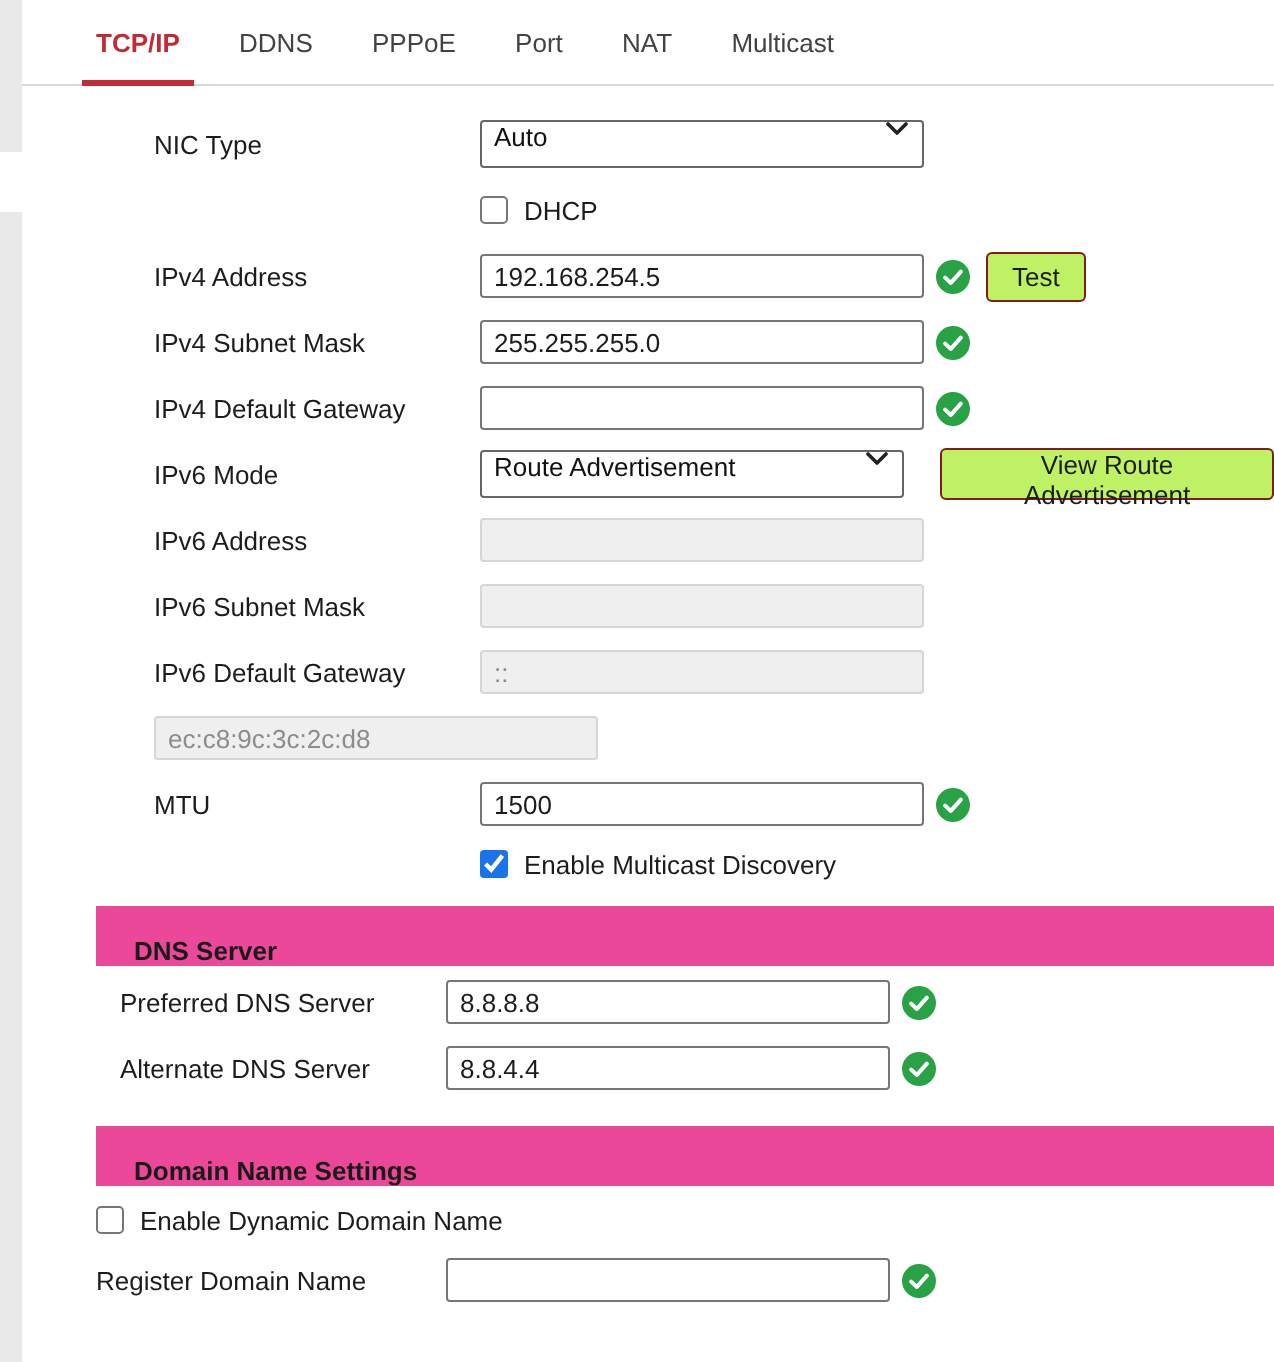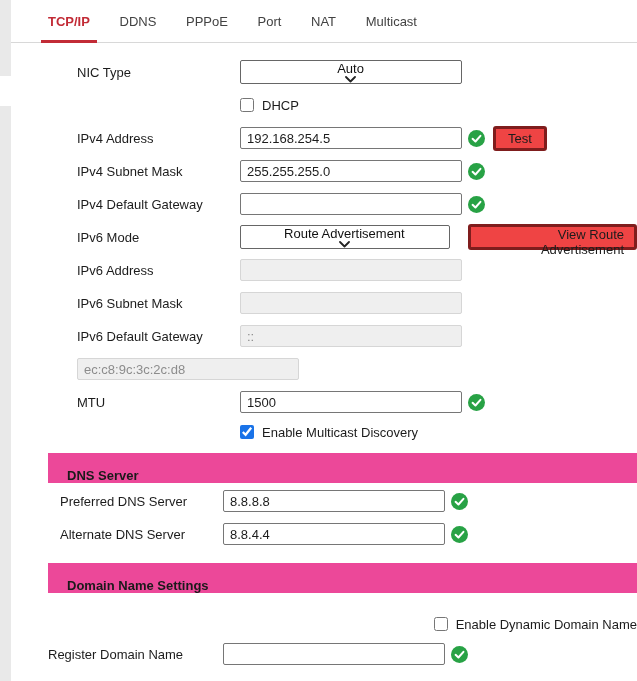--- a/index.html
+++ b/index.html
@@ -61,40 +61,38 @@
     outline: none;
   }
   input[type="text"].disabled {
     background: #efefef; border: 1px solid #d6d6d6; color: #8c8c8c;
   }
 
   .selectbox {
     width: 222px; height: 24px;
     border: 1px solid #666666; border-radius: 2px;
     background: #ffffff;
-    display: flex; align-items: center; justify-content: space-between;
+    display: flex; align-items: flex-start; justify-content: space-between;
     padding: 0 7px 0 6px;
     cursor: pointer;
-    flex-direction: column;
   }
   .selectbox .sel-text { color: #111; }
 
   .validity { display: inline-flex; margin-left: 6px; flex: 0 0 auto; }
 
   .btn {
     margin-left: 8px;
     height: 25px;
     padding: 0 12px;
-    background: #ef4444;
-    border: 3px solid #7f1d1d;
+    background: #bef264;
+    border: 1px solid #7f1d1d;
     border-radius: 3px;
     font-family: "Liberation Sans", sans-serif;
     font-size: 13px; color: #1c1c1c;
     cursor: pointer;
-    text-align: right;
   }
   .btn.wide { margin-left: 18px; padding: 0 10px; height: 26px; }
 
   input[type="checkbox"] {
     width: 14px; height: 14px;
     accent-color: #1a73e8;
     margin: 0;
     cursor: pointer;
   }
   .cb-label { margin-left: 8px; }
@@ -109,21 +107,21 @@
     height: 30px;
     display: flex; align-items: flex-end;
     padding-left: 19px;
     font-weight: bold;
     color: #1a1a1a;
   }
   .section-header.dns { margin-top: 12px; }
   .section-header.domain { margin-top: 17px; }
 
   .form-dns { padding-left: 49px; padding-top: 6px; }
-  .row-dyn { padding-left: 37px; margin-top: 22px; justify-content: flex-end; }
+  .row-dyn { padding-left: 37px; margin-top: 8px; }
   .row-register { display: flex; align-items: center; height: 24px; margin-top: 9px; padding-left: 37px; }
   .row-register .row-label { width: 175px; flex: 0 0 175px; }
 </style>
 </head>
 <body>
 
 <div class="sidebar-strip">
   <div class="selected-gap"></div>
 </div>
 

